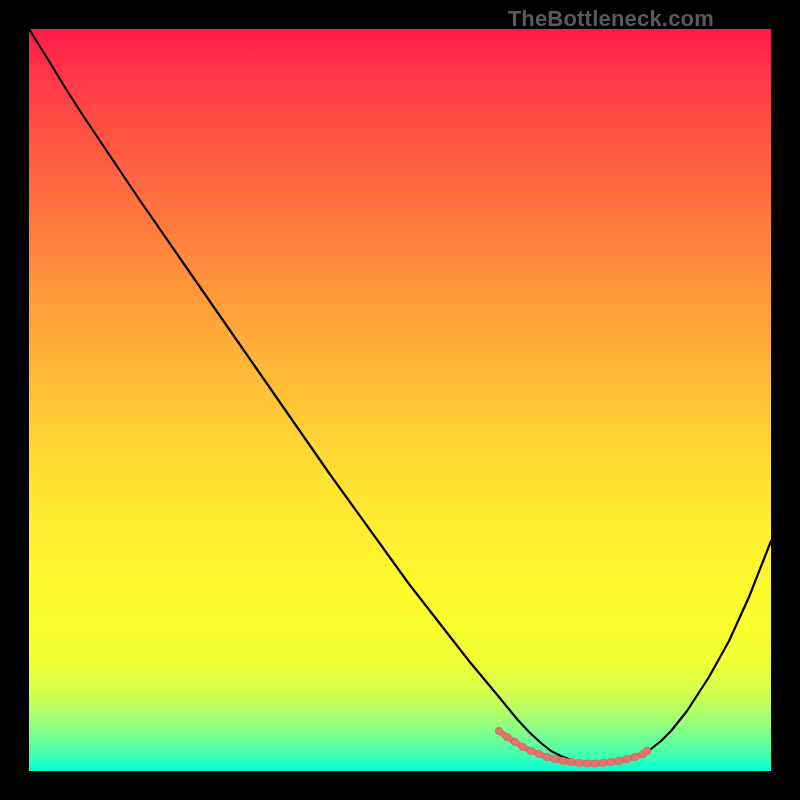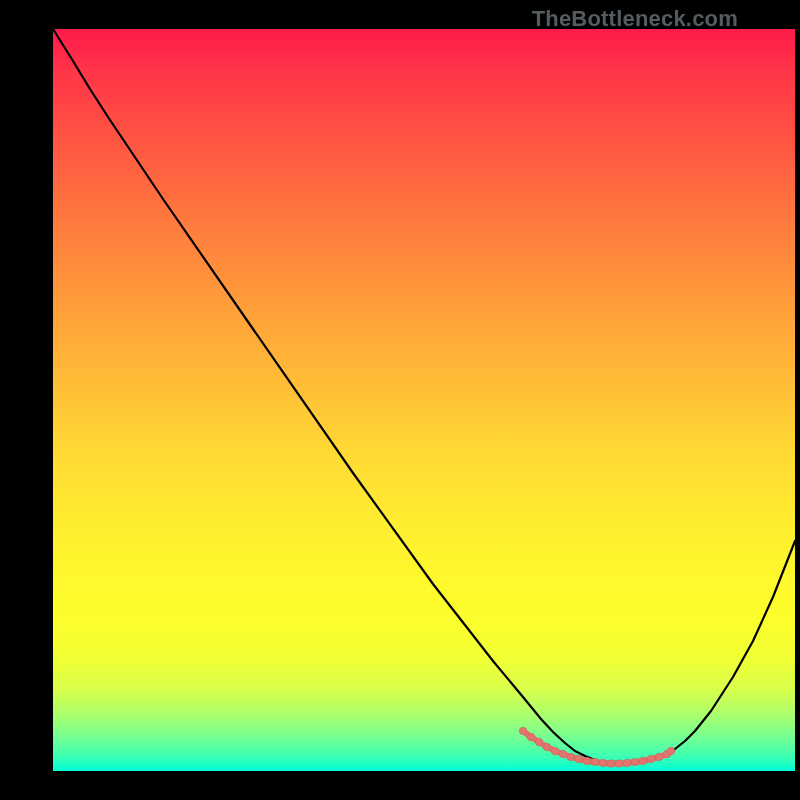--- a/index.html
+++ b/index.html
@@ -9,21 +9,20 @@
     height: 800px;
     background: #000;
     font-family: Arial, Helvetica, sans-serif;
     overflow: hidden;
   }
   .frame {
     position: relative;
     width: 724px;
     height: 800px;
     background: #000;
-    margin-left: 24px;
   }
   .watermark {
     position: absolute;
     top: 6px;
     right: 10px;
     color: #555c60;
     font-size: 22px;
     font-weight: 600;
     letter-spacing: 0.2px;
     z-index: 5;

